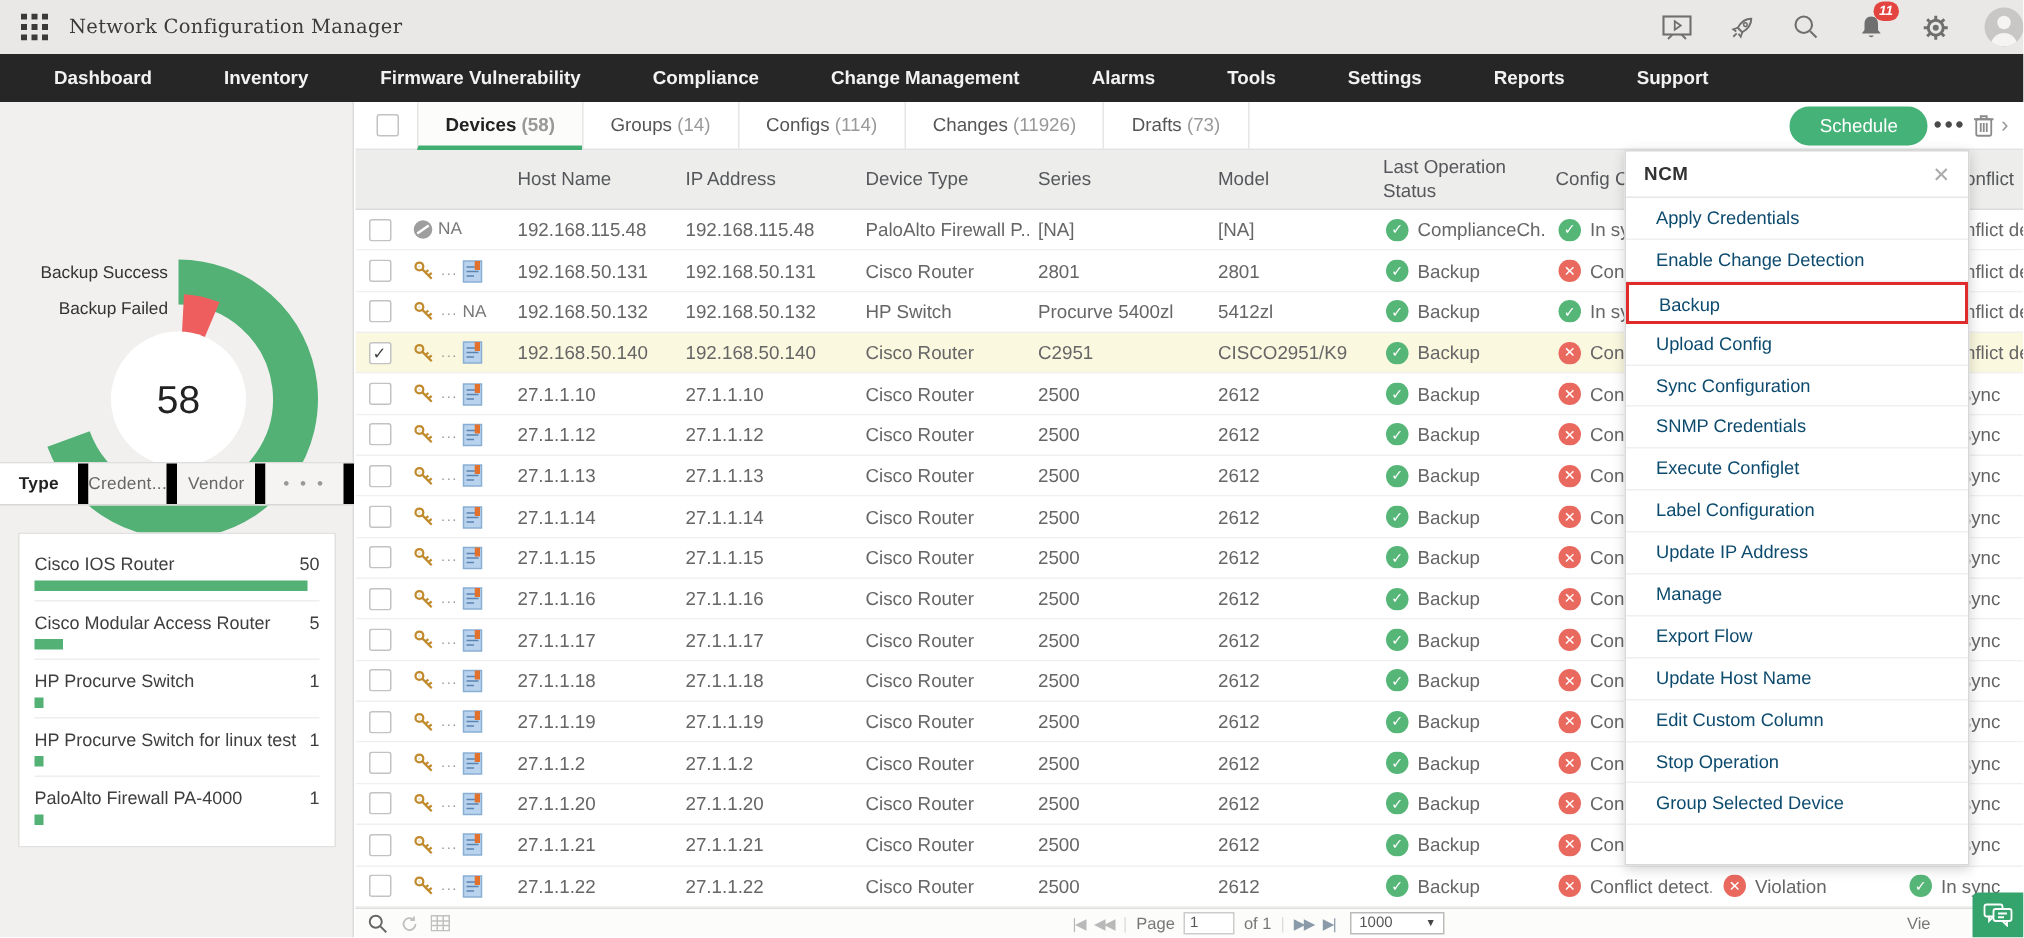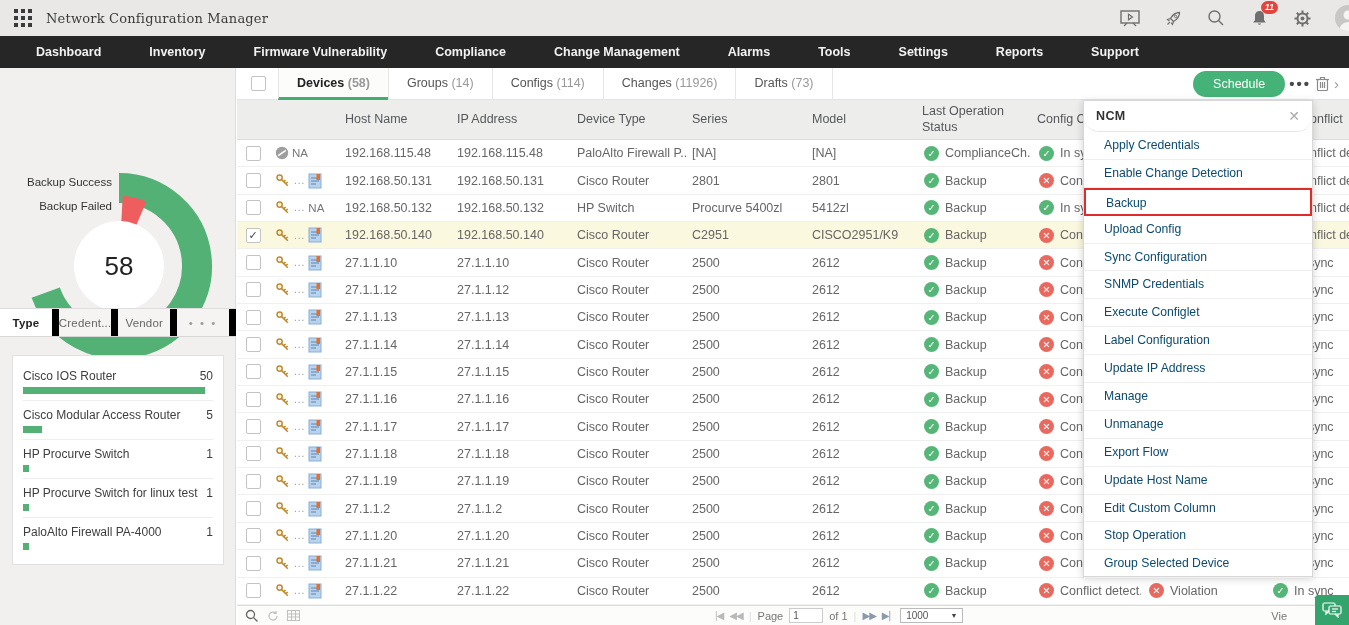--- a/index.html
+++ b/index.html
@@ -3,21 +3,21 @@
 <meta charset="utf-8">
 <style>
   * { margin:0; padding:0; box-sizing:border-box; }
   html,body { width:1349px; height:625px; overflow:hidden; font-family:"Liberation Sans",sans-serif; background:#fff; }
   .app { position:relative; width:1349px; height:625px; }
 
   
   .topbar { position:absolute; top:0; left:0; width:100%; height:36px; background:#e9e8e6; display:flex; align-items:center; padding-left:14px; overflow:hidden; }
   .grid-ico { width:18px; height:18px; display:inline-block; margin-right:14px; cursor:pointer; }
   .app-title { font-family:"DejaVu Serif",serif; font-size:13px; font-weight:500; color:#3b3b3b; letter-spacing:.2px; }
-  .top-icons { margin-left:auto; display:flex; align-items:center; gap:23px; padding-right:0; }
+  .top-icons { margin-left:auto; display:flex; align-items:center; gap:23px; padding-right:12px; }
   .tico { position:relative; width:20px; height:20px; display:inline-flex; align-items:center; justify-content:center; cursor:pointer; }
   .badge { position:absolute; top:-7px; right:-9px; background:#e4443f; color:#fff; font-size:9px; font-weight:bold; border-radius:8px; padding:2px 4px; line-height:1; }
   .avatar { width:26px; height:26px; border-radius:50%; background:#c9c7c5; margin-right:-12px; overflow:hidden; }
 
   
   .nav { position:absolute; top:36px; left:0; width:100%; height:32px; background:#262626; display:flex; align-items:center; padding-left:12px; }
   .nav-item { color:#f2f2f2; font-size:12.5px; font-weight:bold; padding:0 24px; line-height:32px; cursor:pointer; text-decoration:none; }
 
   
   .sidebar { position:absolute; top:68px; left:0; width:236px; height:557px; background:#f1f0ee; border-right:1px solid #dcdcdc; }
@@ -84,21 +84,21 @@
   .pg-btn.en { color:#8a9aa8; }
   .pg-sep { color:#ddd; }
   .page-input { width:34px; height:15px; border:1px solid #ccc; font-size:10px; padding:0 3px; color:#555; }
   .size-select { border:1px solid #bbb; background:#fff; font-size:10px; color:#555; padding:1px 5px; display:inline-flex; gap:22px; align-items:center; cursor:pointer; margin-left:4px; }
   .view-frag { position:absolute; right:62px; top:4px; color:#777; font-size:11px; }
   .view-frag2 { position:absolute; right:2px; top:4px; color:#777; font-size:11px; }
   .chat-widget { position:absolute; right:0; bottom:0; width:34px; height:30px; background:#34a46c; border-radius:4px 0 0 0; display:flex; align-items:center; justify-content:center; cursor:pointer; z-index:60; }
 
   
   .popup { position:absolute; top:32px; left:846px; width:230px; height:477px; background:#fff; border:1px solid #d8d8d8; box-shadow:0 2px 8px rgba(0,0,0,.18); z-index:50; }
-  .popup-head { height:31px; display:flex; align-items:center; padding:0 12px; border-bottom:1px solid #e6e6e6;border-radius:15px; }
+  .popup-head { height:31px; display:flex; align-items:center; padding:0 12px; border-bottom:1px solid #e6e6e6; }
   .popup-title { font-size:12.5px; font-weight:bold; color:#333; letter-spacing:.4px; }
   .popup-close { margin-left:auto; color:#aaa; font-size:14px; cursor:pointer; }
   .popup-item { height:27.9px; line-height:27.9px; padding:0 20px; font-size:12.2px; color:#0c4a6e; border-bottom:1px solid #efefef; cursor:pointer; white-space:nowrap; position:relative; }
   .popup-item.hl { border:2px solid #e02b2b; }
 
   svg { display:block; }
 </style>
 </head>
 <body>
 
@@ -1110,21 +1110,20 @@
           <div class="popup-item">Apply Credentials</div>
           <div class="popup-item">Enable Change Detection</div>
           <div class="popup-item hl">Backup</div>
           <div class="popup-item">Upload Config</div>
           <div class="popup-item">Sync Configuration</div>
           <div class="popup-item">SNMP Credentials</div>
           <div class="popup-item">Execute Configlet</div>
           <div class="popup-item">Label Configuration</div>
           <div class="popup-item">Update IP Address</div>
           <div class="popup-item">Manage</div>
-          <div class="popup-item">Unmanage</div>
           <div class="popup-item">Export Flow</div>
           <div class="popup-item">Update Host Name</div>
           <div class="popup-item">Edit Custom Column</div>
           <div class="popup-item">Stop Operation</div>
           <div class="popup-item">Group Selected Device</div>
         </div>
     </div>
 
     <div class="chat-widget">
       <svg width="20" height="16" viewBox="0 0 20 16">

